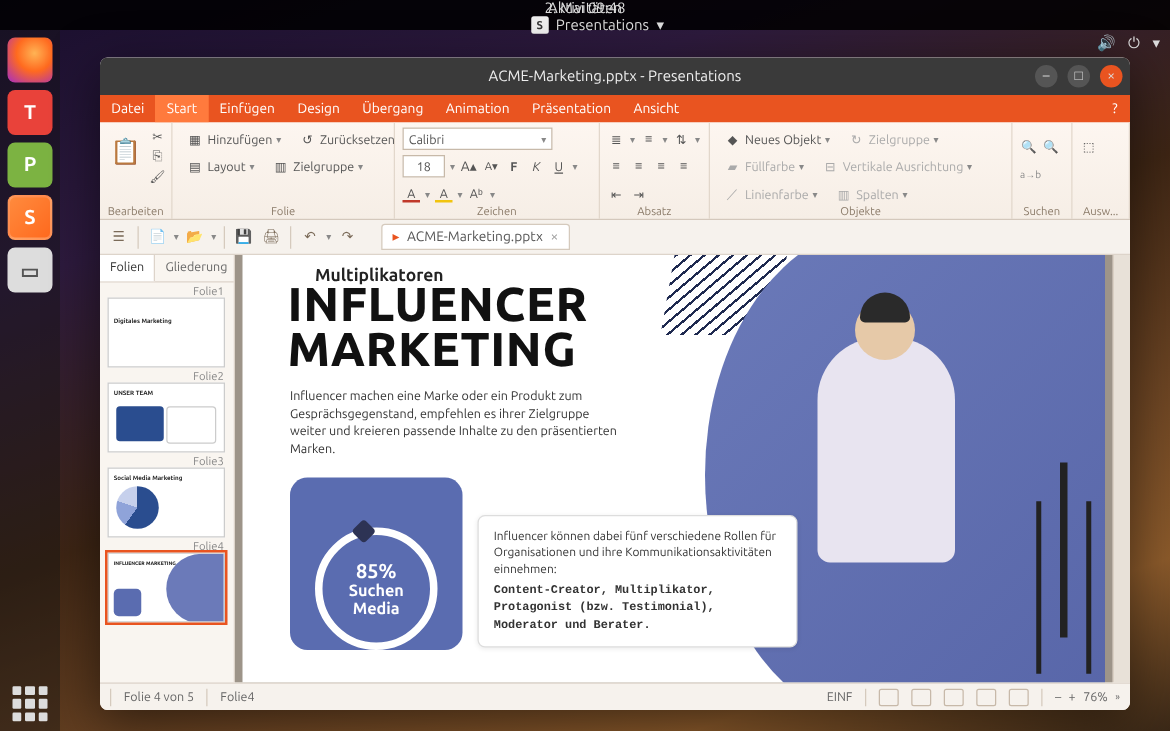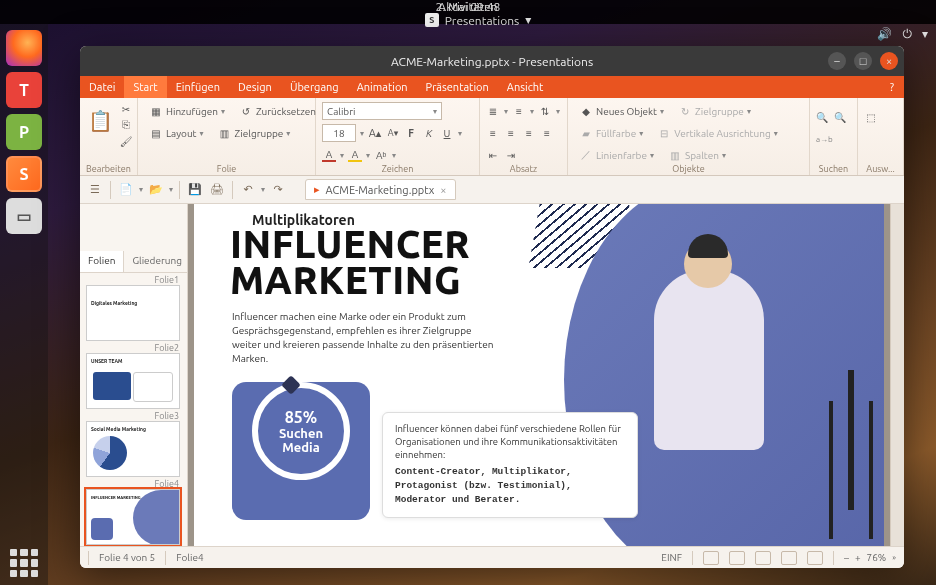--- a/index.html
+++ b/index.html
@@ -51,36 +51,36 @@
 
 .qat { height: 28px; background: #f6f2ed; border-bottom: 1px solid #ddd4ca; display: flex; align-items: center; padding: 0 6px; gap: 4px; font-size: 11px; }
 .qat .sep { width: 1px; height: 18px; background: #d5cabd; margin: 0 2px; }
 .qat .qicn { width: 18px; height: 18px; display: flex; align-items: center; justify-content: center; color: #7a6a58; border-radius: 2px; }
 .doctab { margin-left: 14px; background: #fff; border: 1px solid #d5cabd; border-radius: 3px 3px 0 0; padding: 3px 8px; display: flex; align-items: center; gap: 6px; font-size: 11px; color: #555; }
 .doctab .tx { color: #999; cursor: pointer; }
 
 
 .mainarea { flex: 1; display: flex; background: #ece6df; overflow: hidden; }
 .sidepanel { width: 108px; background: #f9f5f0; border-right: 1px solid #ddd4ca; display: flex; flex-direction: column; }
-.sidetabs { height: 22px; display: flex; font-size: 10px; border-bottom: 1px solid #ddd4ca; margin-top: 47px; }
+.sidetabs { height: 22px; display: flex; font-size: 10px; border-bottom: 1px solid #ddd4ca; }
 .sidetabs span { padding: 4px 8px; color: #666; }
 .sidetabs span.act { background: #fff; border-right: 1px solid #ddd4ca; color: #333; }
 .thumbs { flex: 1; overflow: hidden; padding: 2px 6px; }
 .thumb { margin-bottom: 2px; }
 .thumb .label { font-size: 9px; color: #888; text-align: right; padding-right: 2px; }
 .thumb .timg { width: 94px; height: 56px; background: #fff; border: 1px solid #ccc; position: relative; overflow: hidden; }
 .thumb.sel .timg { outline: 2px solid #e95420; }
 
 
 .canvaswrap { flex: 1; position: relative; background: #9d9489; display: flex; align-items: flex-start; justify-content: center; padding: 0; overflow: hidden; }
 .slide { width: 690px; height: 352px; background: #fff; position: relative; margin-top: -4px; overflow: hidden; }
 .slide .kicker { position: absolute; left: 38px; top: 12px; font-size: 14px; font-weight: 700; color: #222; margin-left: 20px; }
 .slide h1 { position: absolute; left: 36px; top: 26px; font-size: 38px; font-weight: 900; color: #111; line-height: 0.95; letter-spacing: 0.5px; }
 .slide .desc { position: absolute; left: 38px; top: 110px; width: 270px; font-size: 10px; color: #333; line-height: 1.4; }
-.badge { position: absolute; left: 38px; top: 182px; width: 138px; height: 138px; background: #5a6cb0; border-radius: 14px; display: flex; align-items: flex-start; justify-content: center; }
+.badge { position: absolute; left: 38px; top: 182px; width: 138px; height: 138px; background: #5a6cb0; border-radius: 14px; display: flex; align-items: flex-end; justify-content: center; }
 .badge .ring { width: 98px; height: 98px; border-radius: 50%; border: 6px solid #fff; position: relative; display: flex; align-items: center; justify-content: center; flex-direction: column; color: #fff; font-weight: bold; }
 .badge .ring::before { content: ""; position: absolute; top: -10px; left: 26px; width: 14px; height: 14px; background: #2d3354; border-radius: 3px; transform: rotate(45deg); }
 .badge .pct { font-size: 16px; }
 .badge .lbl { font-size: 13px; line-height: 1.1; text-align: center; }
 .callout { position: absolute; left: 188px; top: 212px; width: 256px; background: #fff; border: 1px solid #ddd; border-radius: 6px; padding: 10px 12px; font-size: 9.5px; color: #333; box-shadow: 0 1px 4px rgba(0,0,0,0.08); line-height: 1.35; }
 .callout b { font-weight: 700; font-family: Liberation Mono, monospace; }
 .photo { position: absolute; right: -20px; top: -20px; width: 340px; height: 400px; background: linear-gradient(135deg, #6b7ab9 0%, #5765a8 100%); border-radius: 50% 0 0 50% / 60% 0 0 60%; }
 .photo::after { content: ""; position: absolute; right: 50px; bottom: 70px; width: 6px; height: 140px; background: #222; box-shadow: 20px 30px 0 -1px #222, -20px 30px 0 -1px #222; }
 .photo .person { position: absolute; left: 90px; top: 90px; width: 110px; height: 180px; background: #e8e4f0; border-radius: 50px 50px 10px 10px; }
 .photo .head { position: absolute; left: 120px; top: 60px; width: 48px; height: 48px; background: #e6c9a8; border-radius: 50%; }

